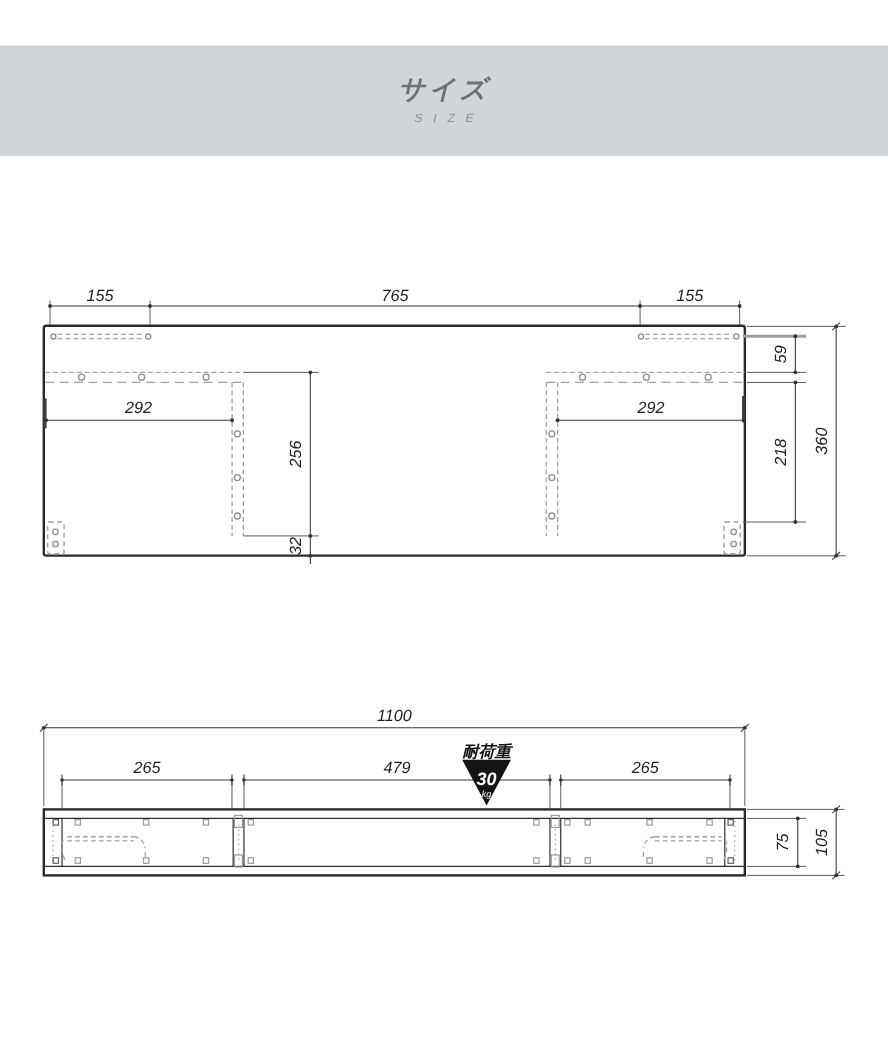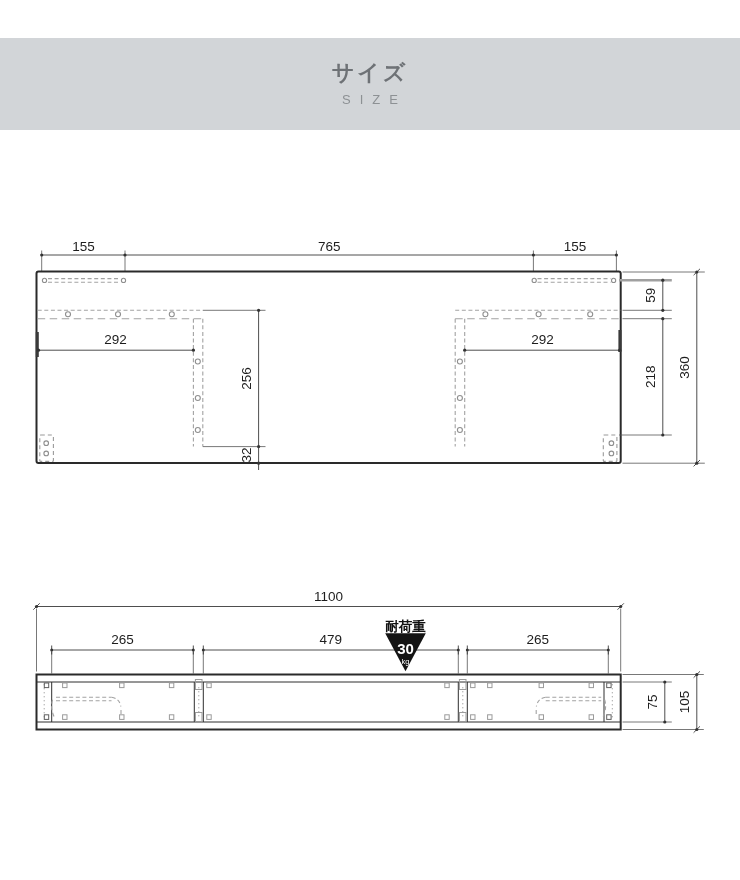--- a/index.html
+++ b/index.html
@@ -1,21 +1,21 @@
 <!DOCTYPE html>
 <html><head>
 <meta charset="utf-8">
 <style>
   html,body{margin:0;padding:0;background:#ffffff;}
   .page{position:relative;width:740px;height:880px;background:#fff;overflow:hidden;
-        font-family:"Liberation Sans",sans-serif;}
+        font-family:"Liberation Sans",sans-serif;font-style:italic;}
   .band{position:absolute;left:0;top:38px;width:740px;height:92px;background:#d2d5d8;
         display:flex;flex-direction:column;align-items:center;justify-content:center;}
   .band .jp{font-size:22px;font-weight:600;letter-spacing:3px;color:#6e7276;line-height:1;margin-bottom:9px;}
-  .band .en{font-size:13px;font-weight:400;letter-spacing:9px;color:#8d9194;line-height:1;text-indent:9px;}
+  .band .en{font-size:10px;font-weight:400;letter-spacing:9px;color:#8d9194;line-height:1;text-indent:9px;}
   svg{position:absolute;left:0;top:0;}
   .thick{stroke:#2a2a2a;stroke-width:2;fill:none;}
   .ln{stroke:#2e2e2e;stroke-width:1;fill:none;}
   .dim{stroke:#3a3a3a;stroke-width:0.9;fill:none;}
   .ext{stroke:#555;stroke-width:0.8;fill:none;}
   .dash{stroke:#a2a2a2;stroke-width:1.1;fill:none;stroke-dasharray:4 2.6;}
   .dashL{stroke:#a2a2a2;stroke-width:1.1;fill:none;stroke-dasharray:7.5 4.5;}
   .dotln{stroke:#a8a8a8;stroke-width:1;fill:none;stroke-dasharray:1.4 2.6;}
   .grayext{stroke:#a0a0a0;stroke-width:2.4;fill:none;}
   .circ{fill:#fff;stroke:#8f8f8f;stroke-width:1.1;}

